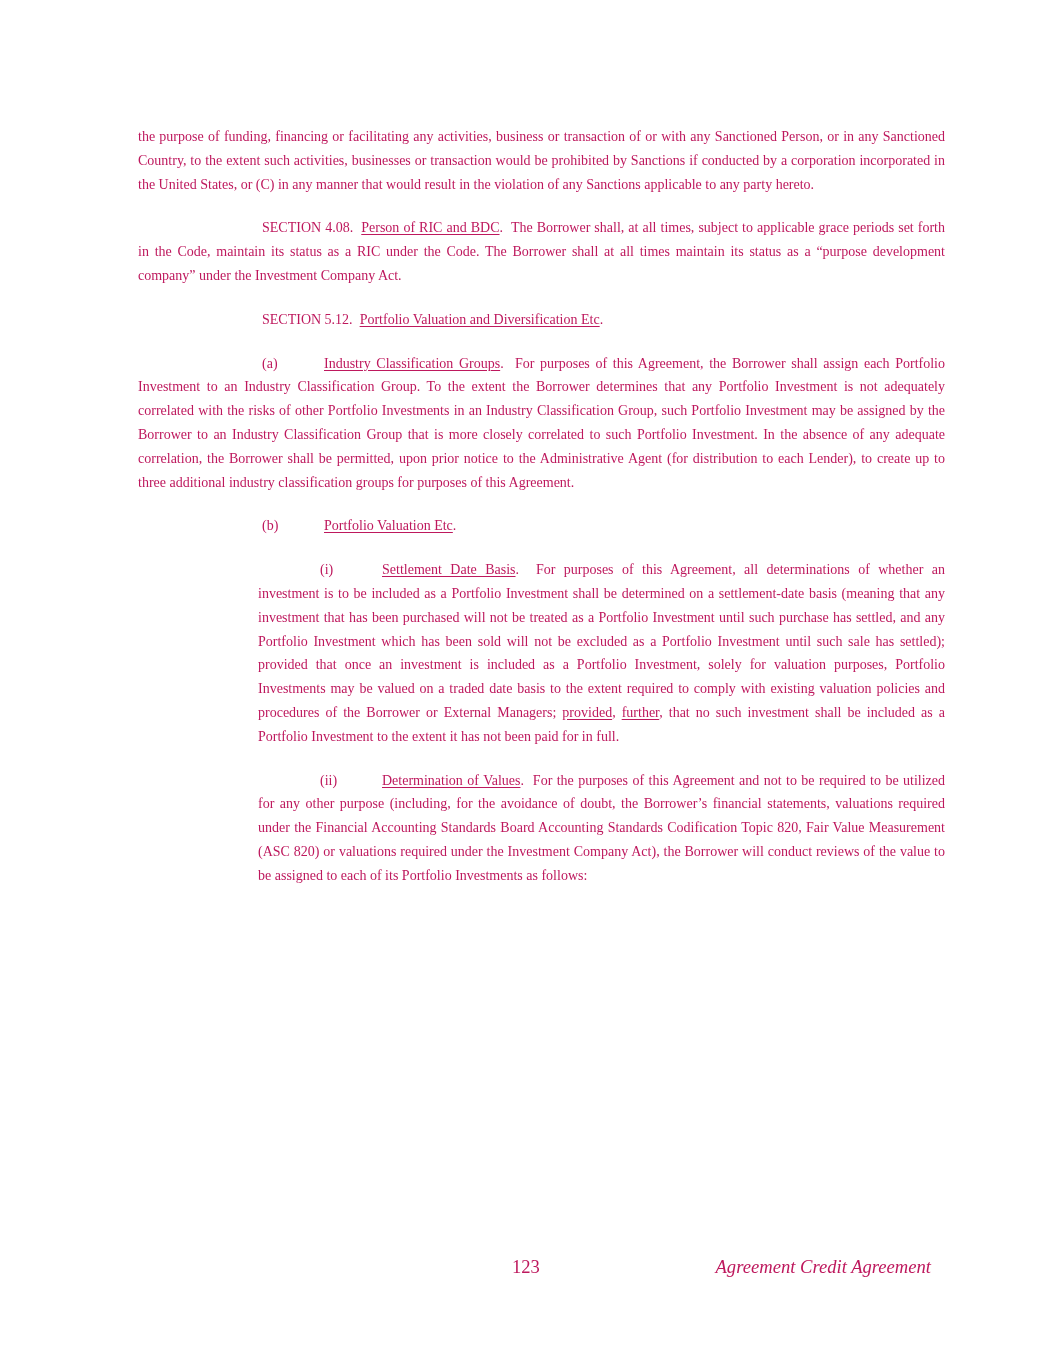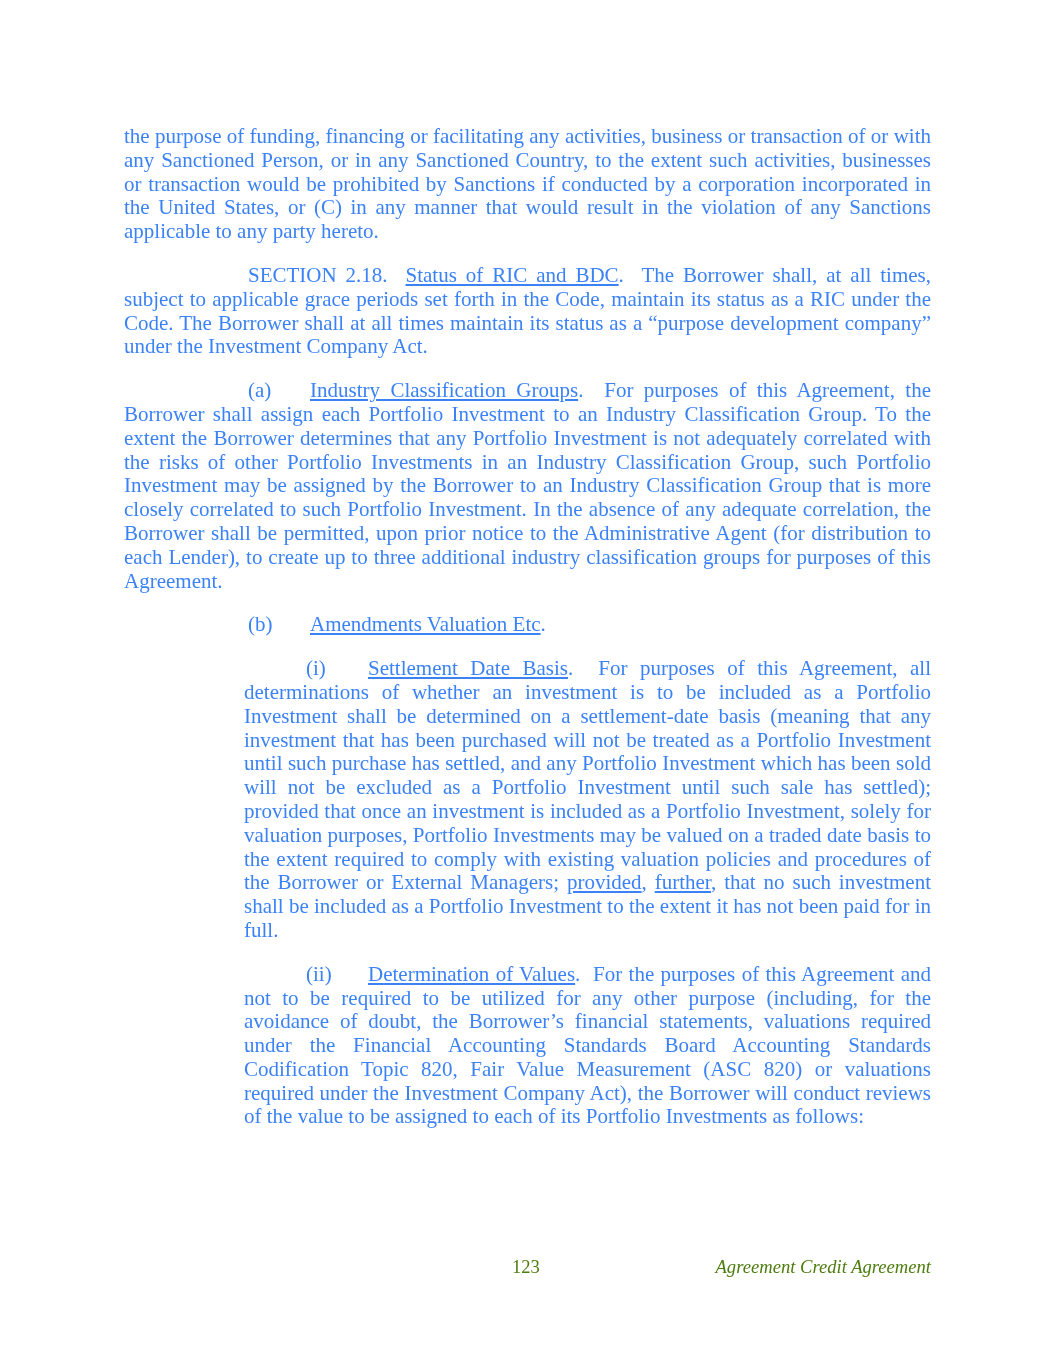--- a/index.html
+++ b/index.html
@@ -1,47 +1,48 @@
 <!DOCTYPE html>
 <html><head>
 <meta charset="utf-8">
 <style>
   html, body { margin: 0; padding: 0; background: #ffffff; }
   body { width: 1055px; height: 1365px; position: relative; overflow: hidden; }
   .page {
-    position: absolute; left: 124px; top: 125px; width: 807px;
-    font-family: "Liberation Serif", serif; font-size: 21px; line-height: 23.8px; color: #3b82f6;
+    position: absolute; left: 138px; top: 125px; width: 807px;
+    font-family: "Liberation Serif", serif; font-size: 14px; line-height: 23.8px; color: #be185d;
   }
   p { margin: 0 0 20px 0; text-align: justify; text-align-last: left; }
   .ind1 { text-indent: 124px; }
   .sub { margin-left: 120px; }
   .u { text-decoration: underline; text-underline-offset: 2px; }
   .lbl { display: inline-block; width: 62px; text-indent: 0; }
   .heading-only { margin-bottom: 20px; }
   .footer {
     position: absolute; top: 1256px; left: 124px; width: 807px; height: 24px;
-    font-family: "Liberation Serif", serif; font-size: 18.6px; color: #4d7c0f;
+    font-family: "Liberation Serif", serif; font-size: 18.6px; color: #be185d;
   }
   .pagenum { position: absolute; left: 388px; }
   .doctitle { position: absolute; right: 0; font-style: italic; }
 </style>
 </head>
 <body>
 
 <div class="page">
 
   <p>the purpose of funding, financing or facilitating any activities, business or transaction of or with any Sanctioned Person, or in any Sanctioned Country, to the extent such activities, businesses or transaction would be prohibited by Sanctions if conducted by a corporation incorporated in the United States, or (C) in any manner that would result in the violation of any Sanctions applicable to any party hereto.</p>
 
-  <p class="ind1"><span>SECTION 2.18.</span>&nbsp; <span class="u">Status of RIC and BDC</span>.&nbsp; <span>The Borrower shall, at all times, subject to applicable grace periods set forth in the Code, maintain its status as a RIC under the Code.  The Borrower shall at all times maintain its status as a “purpose development company” under the Investment Company Act.</span></p>
+  <p class="ind1"><span>SECTION 4.08.</span>&nbsp; <span class="u">Person of RIC and BDC</span>.&nbsp; <span>The Borrower shall, at all times, subject to applicable grace periods set forth in the Code, maintain its status as a RIC under the Code.  The Borrower shall at all times maintain its status as a “purpose development company” under the Investment Company Act.</span></p>
 
 
+  <p class="ind1 heading-only"><span>SECTION 5.12.</span>&nbsp; <span class="u">Portfolio Valuation and Diversification Etc</span>.</p>
 
   <p class="ind1"><span class="lbl">(a)</span><span class="u">Industry Classification Groups</span>.&nbsp; <span>For purposes of this Agreement, the Borrower shall assign each Portfolio Investment to an Industry Classification Group.  To the extent the Borrower determines that any Portfolio Investment is not adequately correlated with the risks of other Portfolio Investments in an Industry Classification Group, such Portfolio Investment may be assigned by the Borrower to an Industry Classification Group that is more closely correlated to such Portfolio Investment.  In the absence of any adequate correlation, the Borrower shall be permitted, upon prior notice to the Administrative Agent (for distribution to each Lender), to create up to three additional industry classification groups for purposes of this Agreement.</span></p>
 
-  <p class="ind1"><span class="lbl">(b)</span><span class="u">Amendments Valuation Etc</span>.</p>
+  <p class="ind1"><span class="lbl">(b)</span><span class="u">Portfolio Valuation Etc</span>.</p>
 
   <div class="sub">
     <p style="text-indent:0;"><span style="display:inline-block;width:62px;"></span><span class="lbl">(i)</span><span class="u">Settlement Date Basis</span>.&nbsp; <span>For purposes of this Agreement, all determinations of whether an investment is to be included as a Portfolio Investment shall be determined on a settlement-date basis (meaning that any investment that has been purchased will not be treated as a Portfolio Investment until such purchase has settled, and any Portfolio Investment which has been sold will not be excluded as a Portfolio Investment until such sale has settled); provided that once an investment is included as a Portfolio Investment, solely for valuation purposes, Portfolio Investments may be valued on a traded date basis to the extent required to comply with existing valuation policies and procedures of the Borrower or External Managers; </span><span class="u">provided</span>, <span class="u">further</span><span>, that no such investment shall be included as a Portfolio Investment to the extent it has not been paid for in full.</span></p>
 
     <p style="text-indent:0;"><span style="display:inline-block;width:62px;"></span><span class="lbl">(ii)</span><span class="u">Determination of Values</span>.&nbsp; <span>For the purposes of this Agreement and not to be required to be utilized for any other purpose (including, for the avoidance of doubt, the Borrower’s financial statements, valuations required under the Financial Accounting Standards Board Accounting Standards Codification Topic 820, Fair Value Measurement (ASC 820) or valuations required under the Investment Company Act), the Borrower will conduct reviews of the value to be assigned to each of its Portfolio Investments as follows:</span></p>
   </div>
 </div>
 
 <div class="footer">
   <span class="pagenum">123</span>

